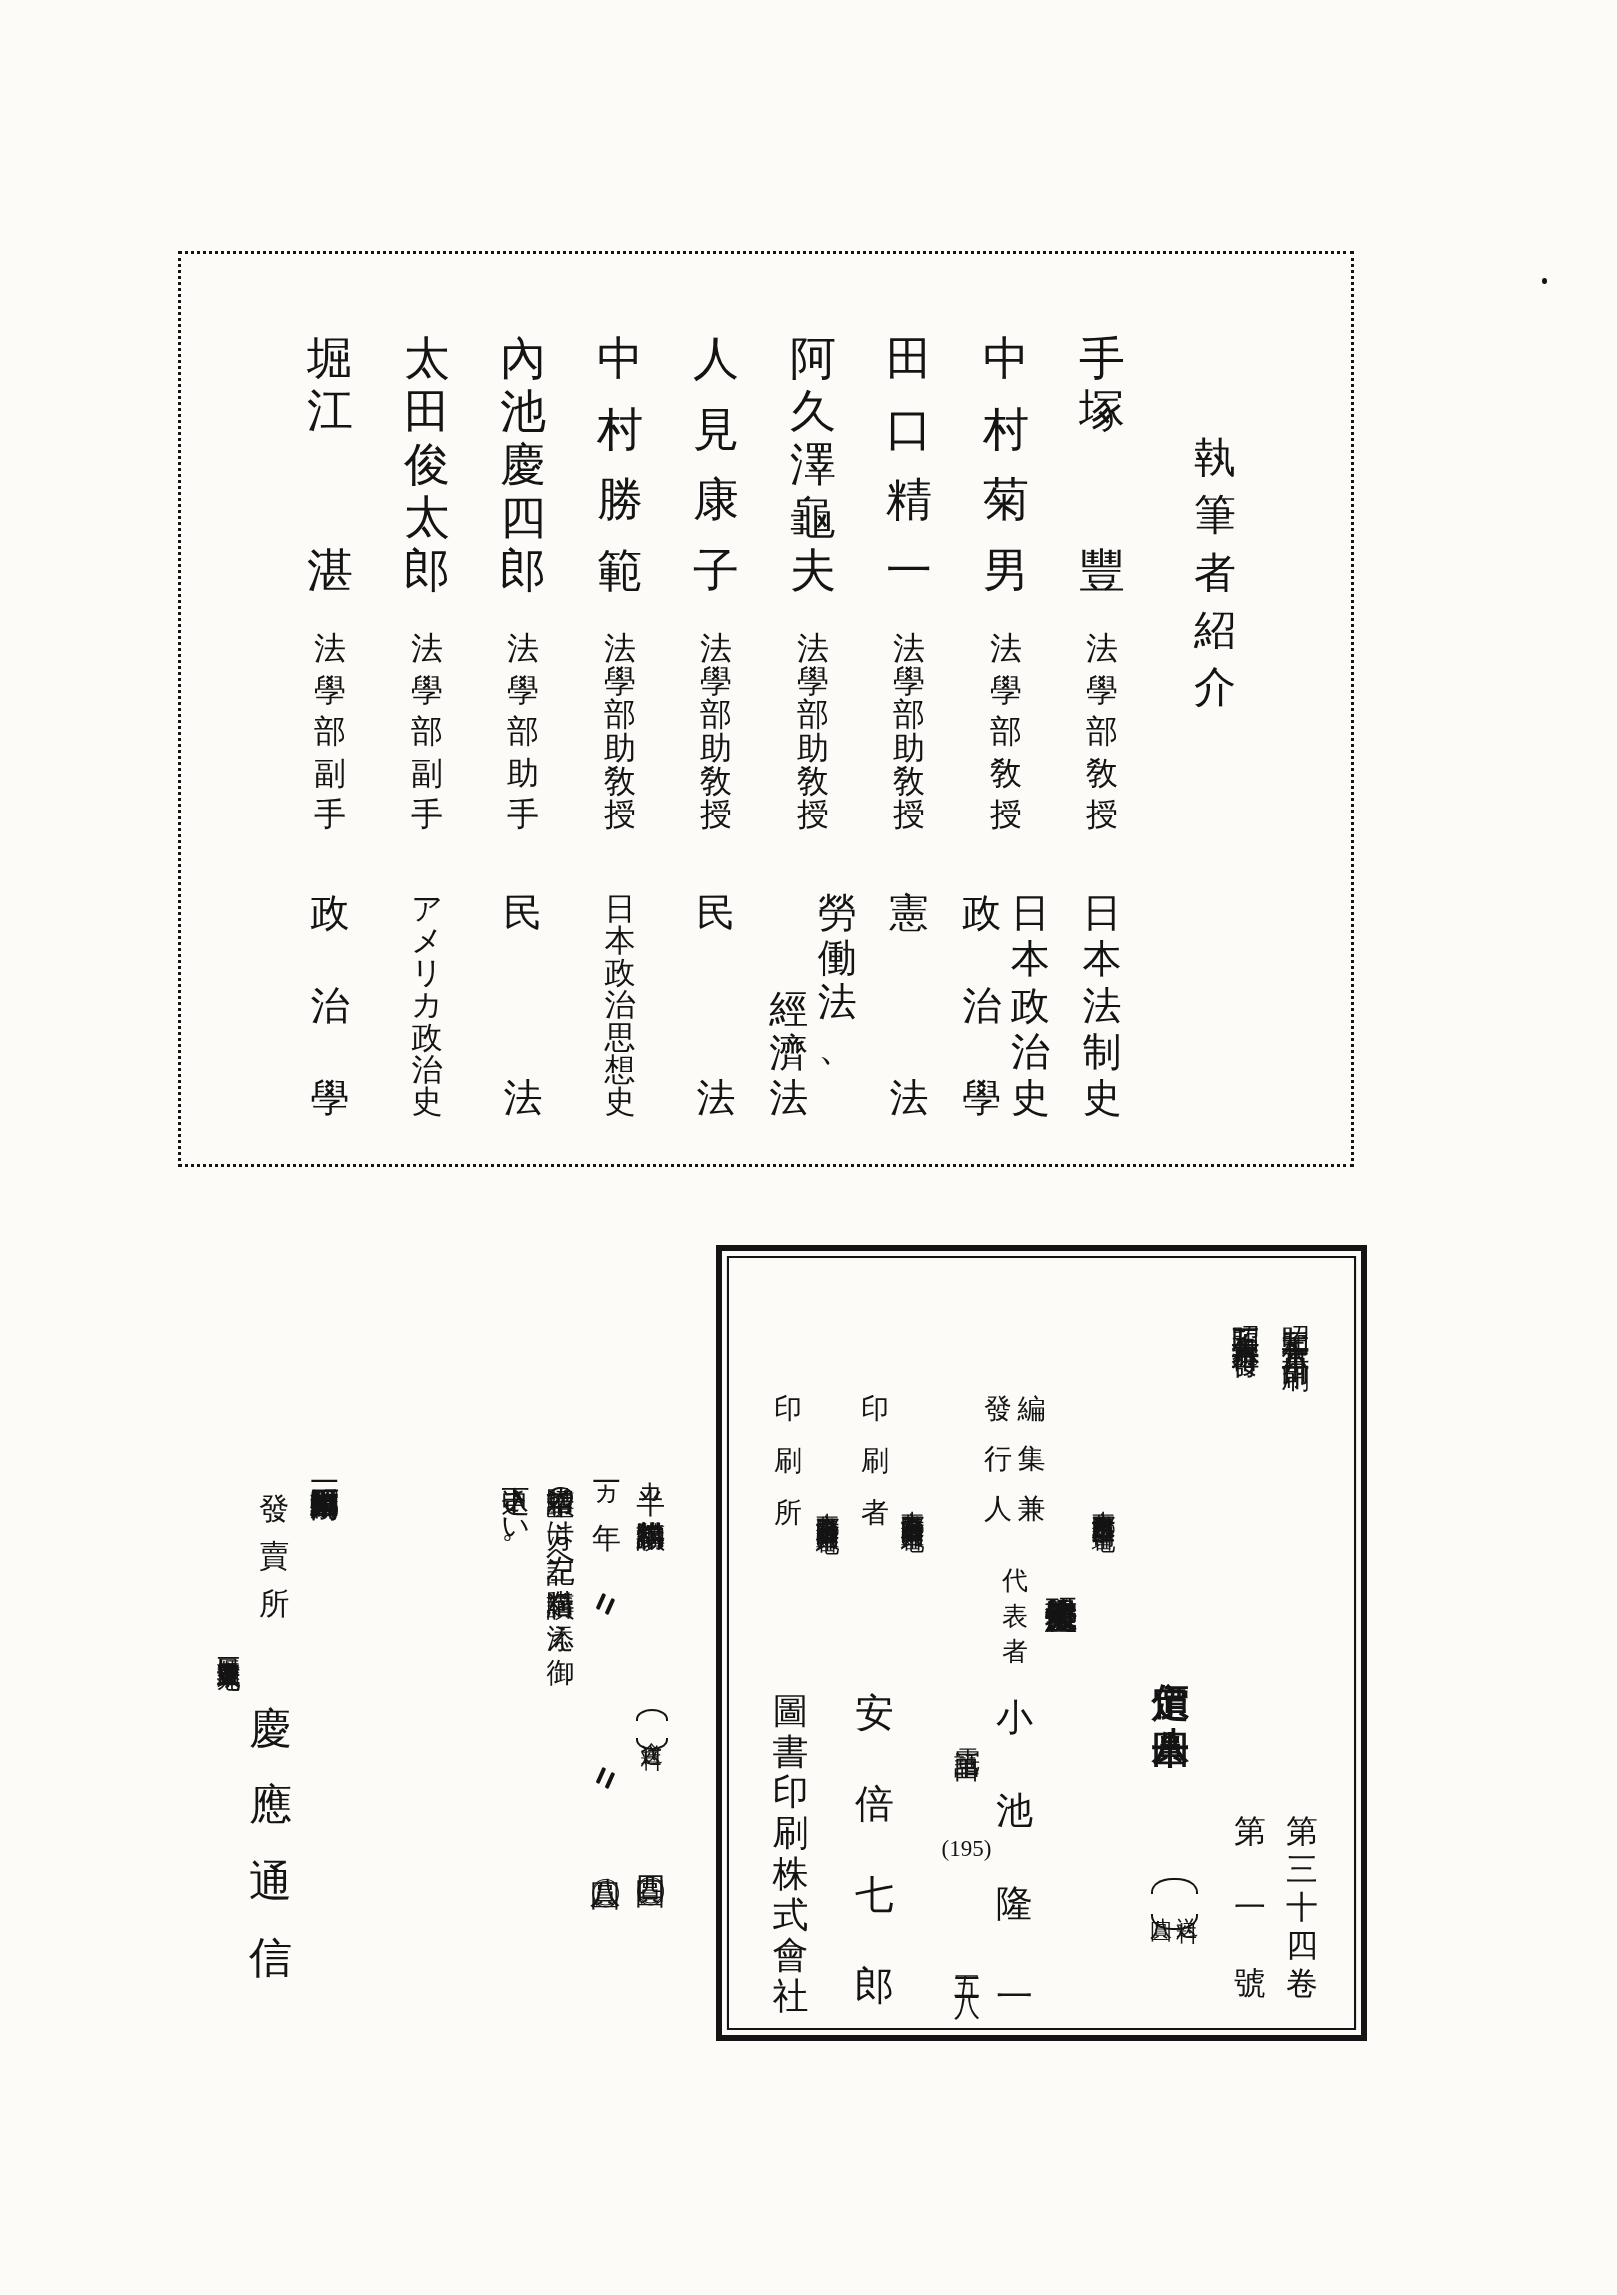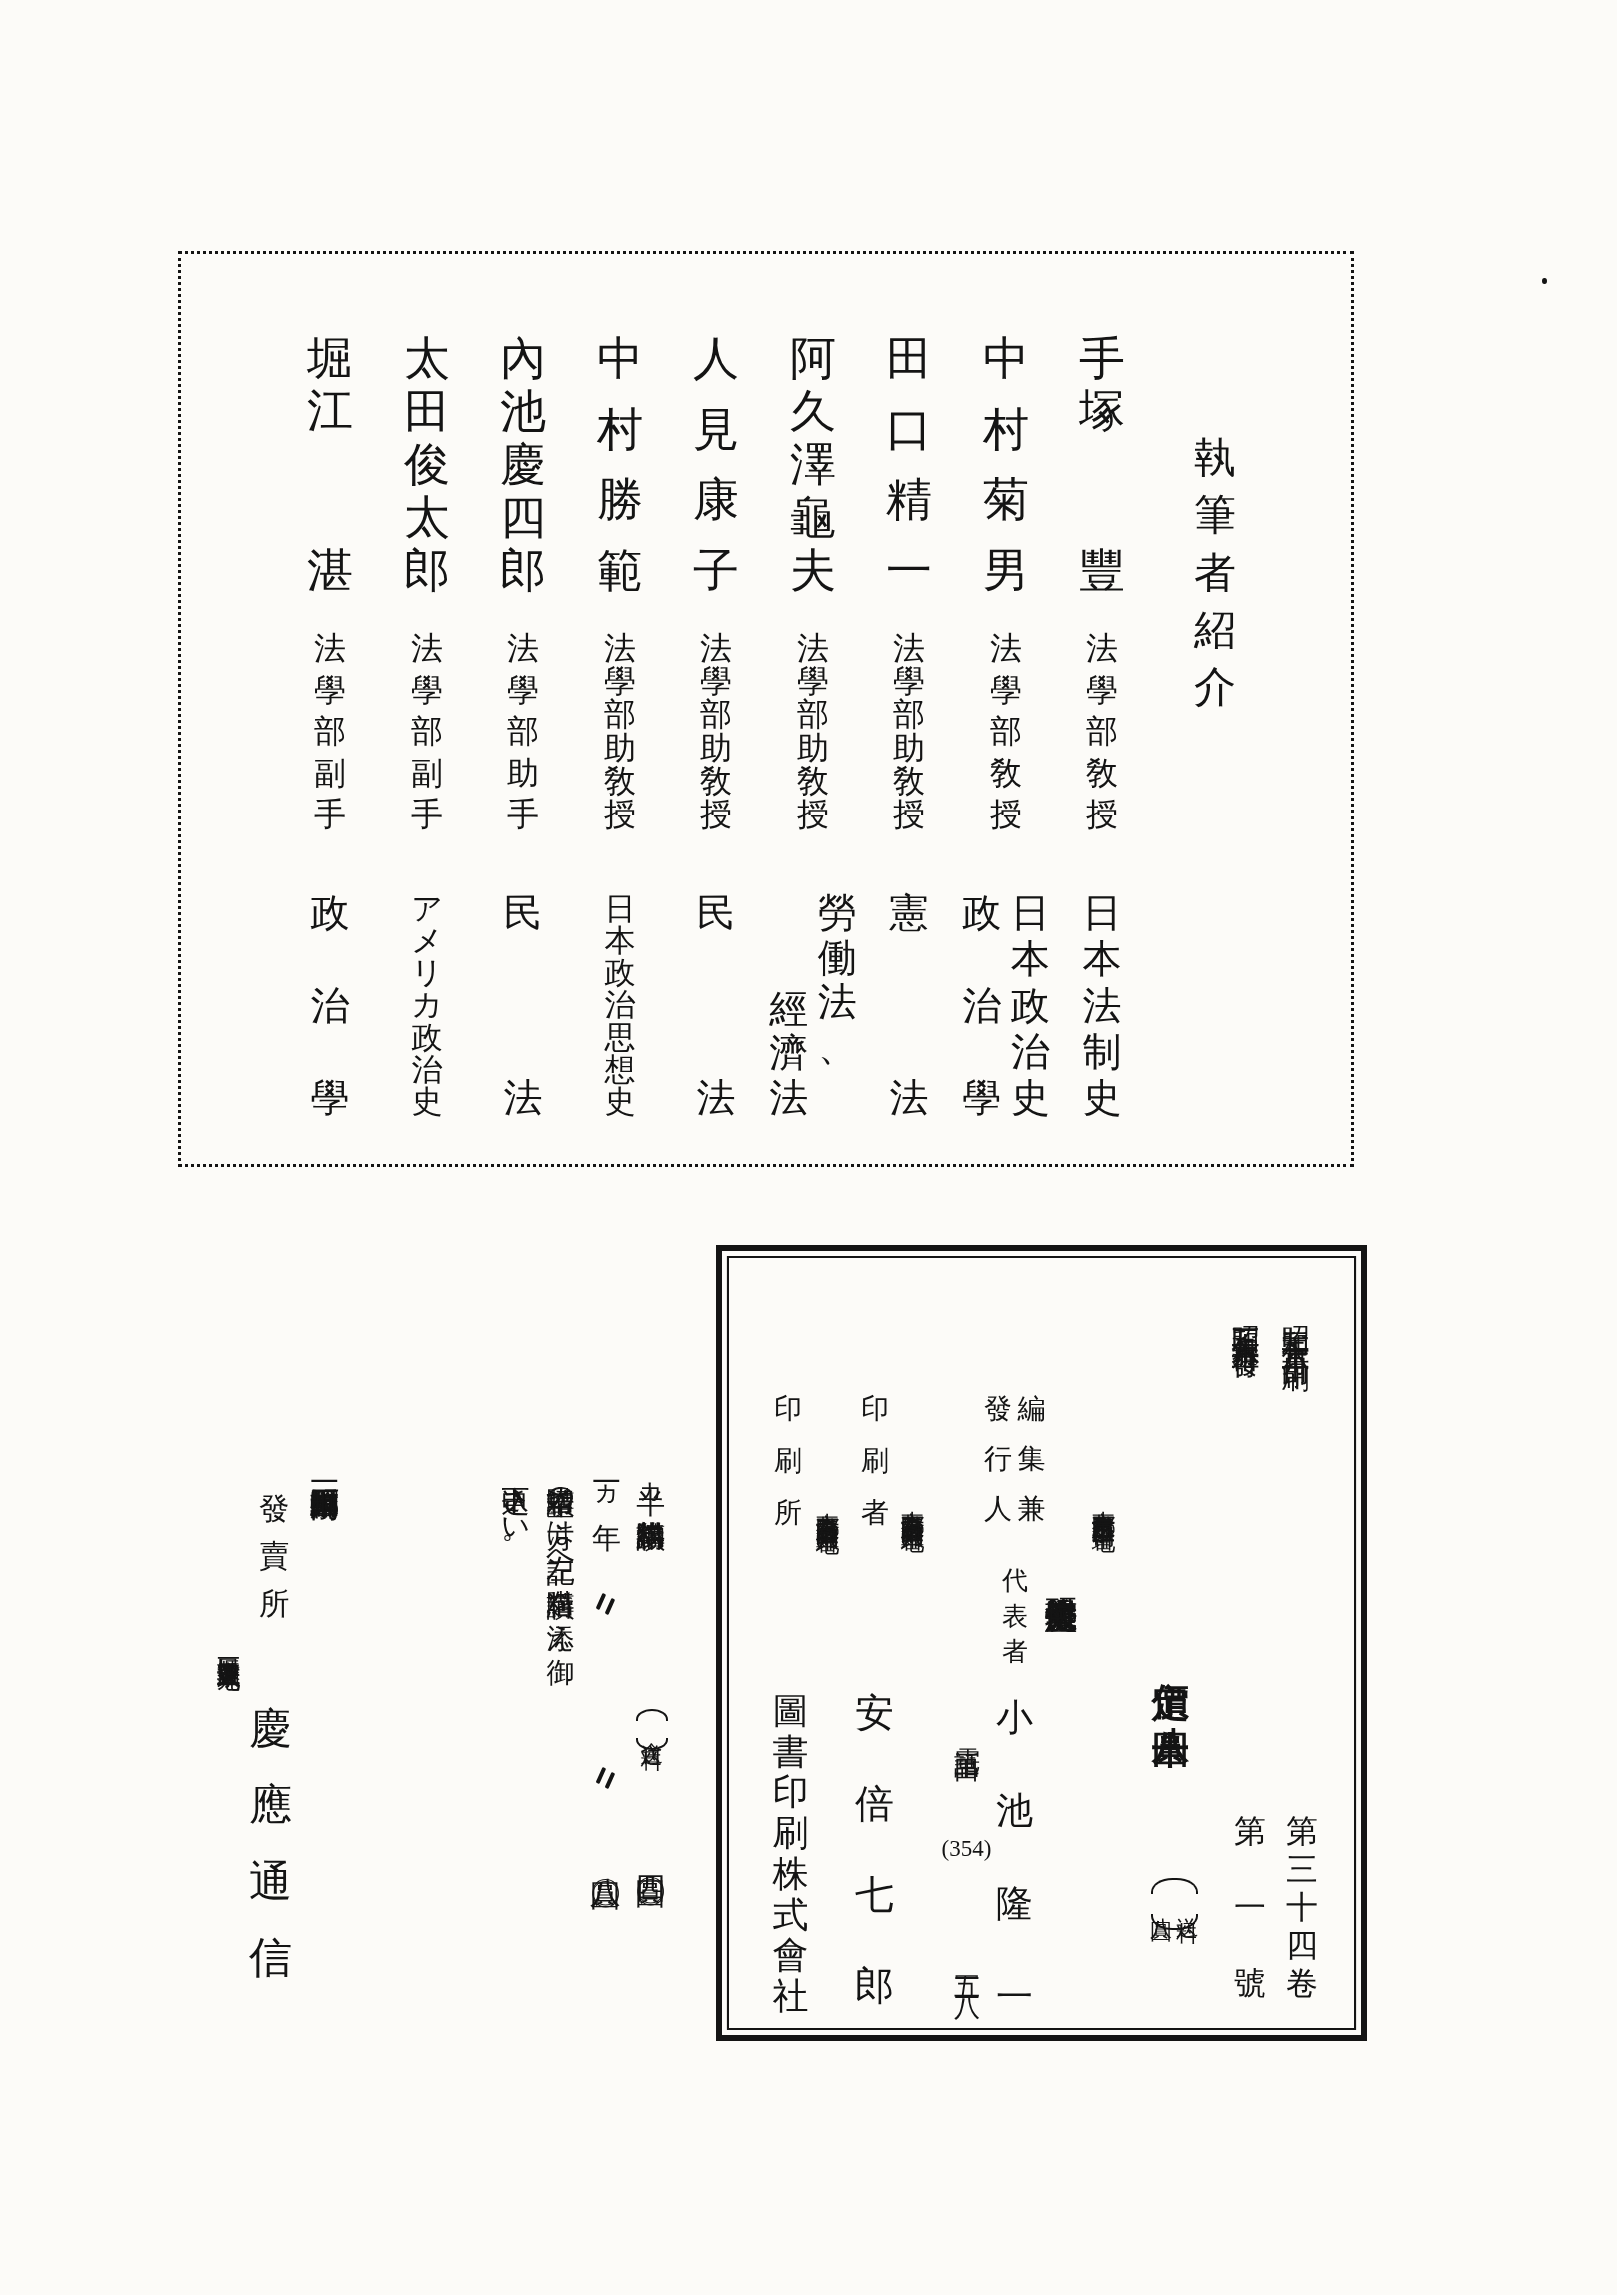--- a/index.html
+++ b/index.html
@@ -361,21 +361,21 @@
     </div>
   <div class="abs vjust" style="left:273px; top:448px; width:39px; height:316px; font-size:37px;">
       <span class="ch">小</span>
       <span class="ch">池</span>
       <span class="ch">隆</span>
       <span class="ch">一</span>
     </div>
 
   <div class="abs phone" style="left:226px; top:476px; width:37px; height:267px;">
     <span class="vflow" style="font-size:26px; letter-spacing:3.5px;">電話三田</span>
-    <span class="tcy" style="font-size:23px;">(354)</span>
+    <span class="tcy" style="font-size:23px;">(195)</span>
     <span class="vflow" style="font-size:26px; letter-spacing:9.7px;">五一八一</span>
   </div>
 
   <div class="abs vflow" style="left:178px; top:241px; font-size:23.6px; letter-spacing:1.4px;">東京都港區芝三田豐岡町八番地</div>
   <div class="abs vjust" style="left:139px; top:144px; width:28px; height:132px; font-size:28px;">
       <span class="ch">印</span>
       <span class="ch">刷</span>
       <span class="ch">者</span>
     </div>
   <div class="abs vjust" style="left:133px; top:442px; width:39px; height:312px; font-size:39px;">

